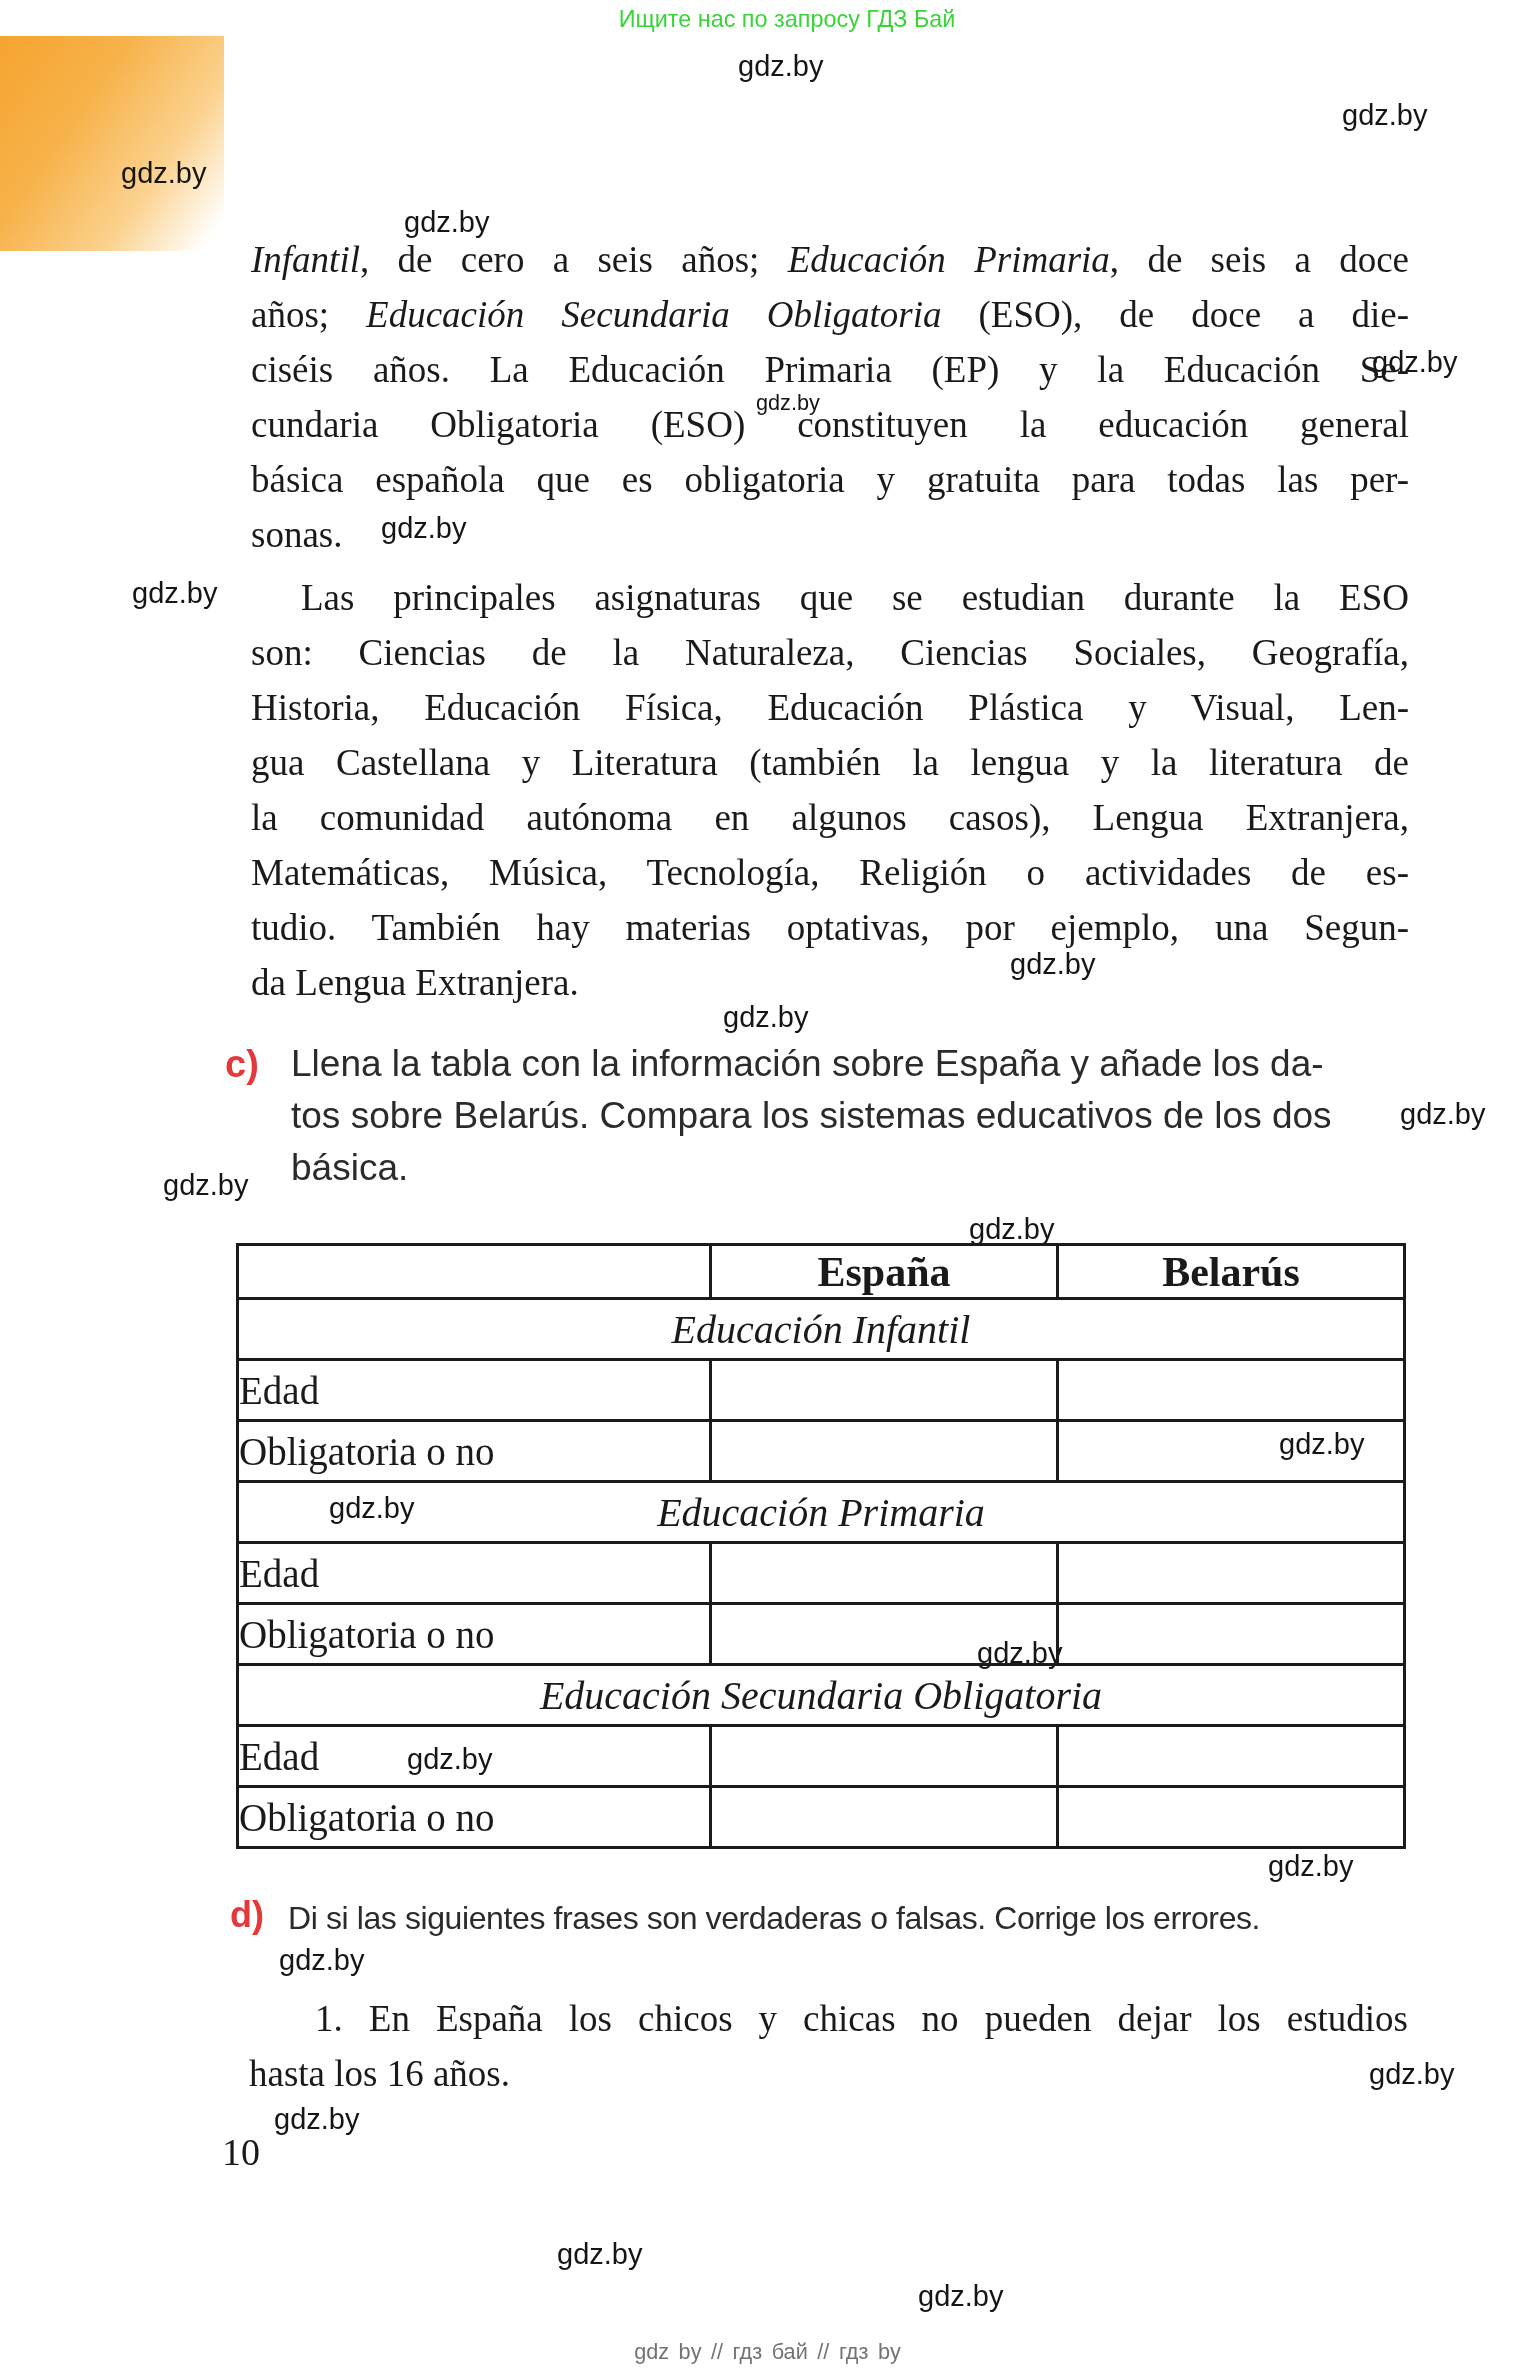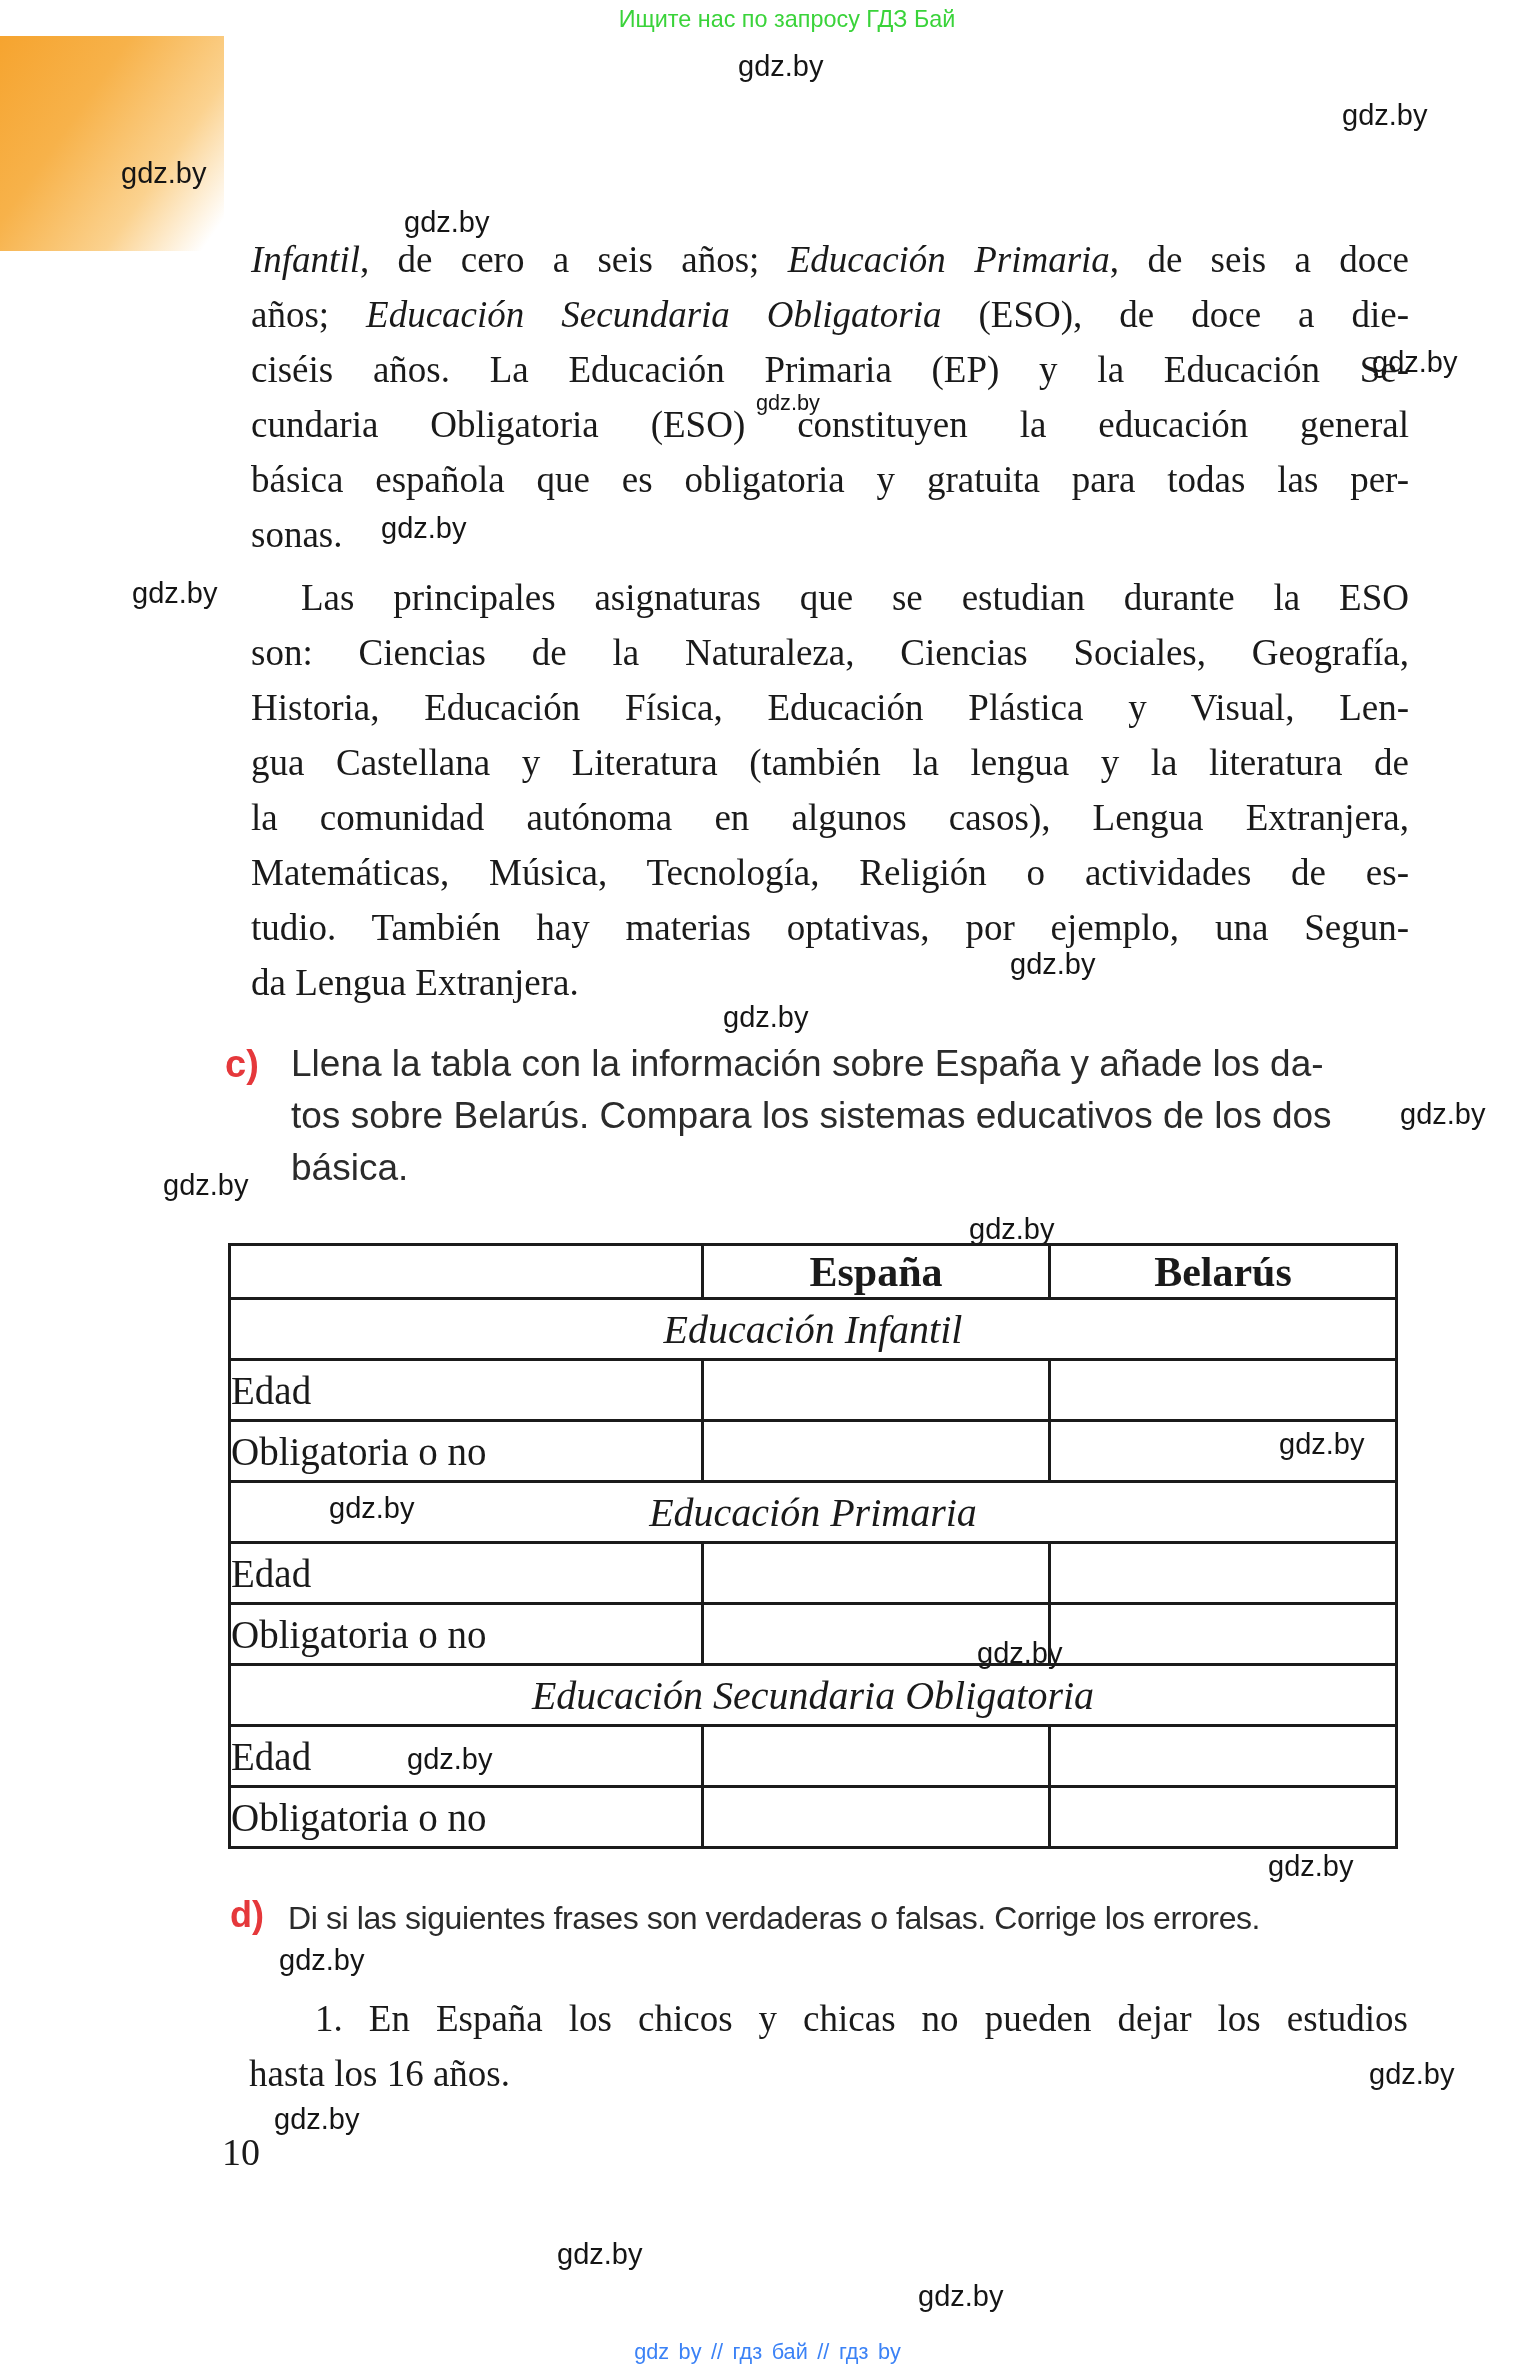--- a/index.html
+++ b/index.html
@@ -70,21 +70,21 @@
     z-index:2;
   }
   .dtext{
     font-size:32px;
     line-height:42px;
     letter-spacing:-0.4px;
     white-space:nowrap;
   }
   table.edu{
     position:absolute;
-    left:228px; top:1243px;
+    left:236px; top:1243px;
     border-collapse:collapse;
     table-layout:fixed;
     width:1158px;
     z-index:2;
     background:transparent;
   }
   table.edu td{
     border:3.5px solid #1b1b1b;
     padding:0;
     vertical-align:middle;
@@ -245,16 +245,16 @@
   <div class="sans-block dtext" style="left:288px; top:1897px;">Di si las siguientes frases son verdaderas o falsas. Corrige los errores.</div>
 
   <div class="para" style="left:221px; top:1991px; width:1159px;">
     <div class="bline jline indent2">1. En España los chicos y chicas no pueden dejar los estudios</div>
     <div class="bline">hasta los 16 años.</div>
   </div>
 
   <div class="abs page-number" style="left:222px; top:2133px;">10</div>
 
 
-  <div class="abs footer-links" style="color:#3b82f6;">gdz by  //  гдз бай  //  гдз by</div>
+  <div class="abs footer-links" style="color:#737373;">gdz by  //  гдз бай  //  гдз by</div>
 
 </div>
 
 
 </body></html>

